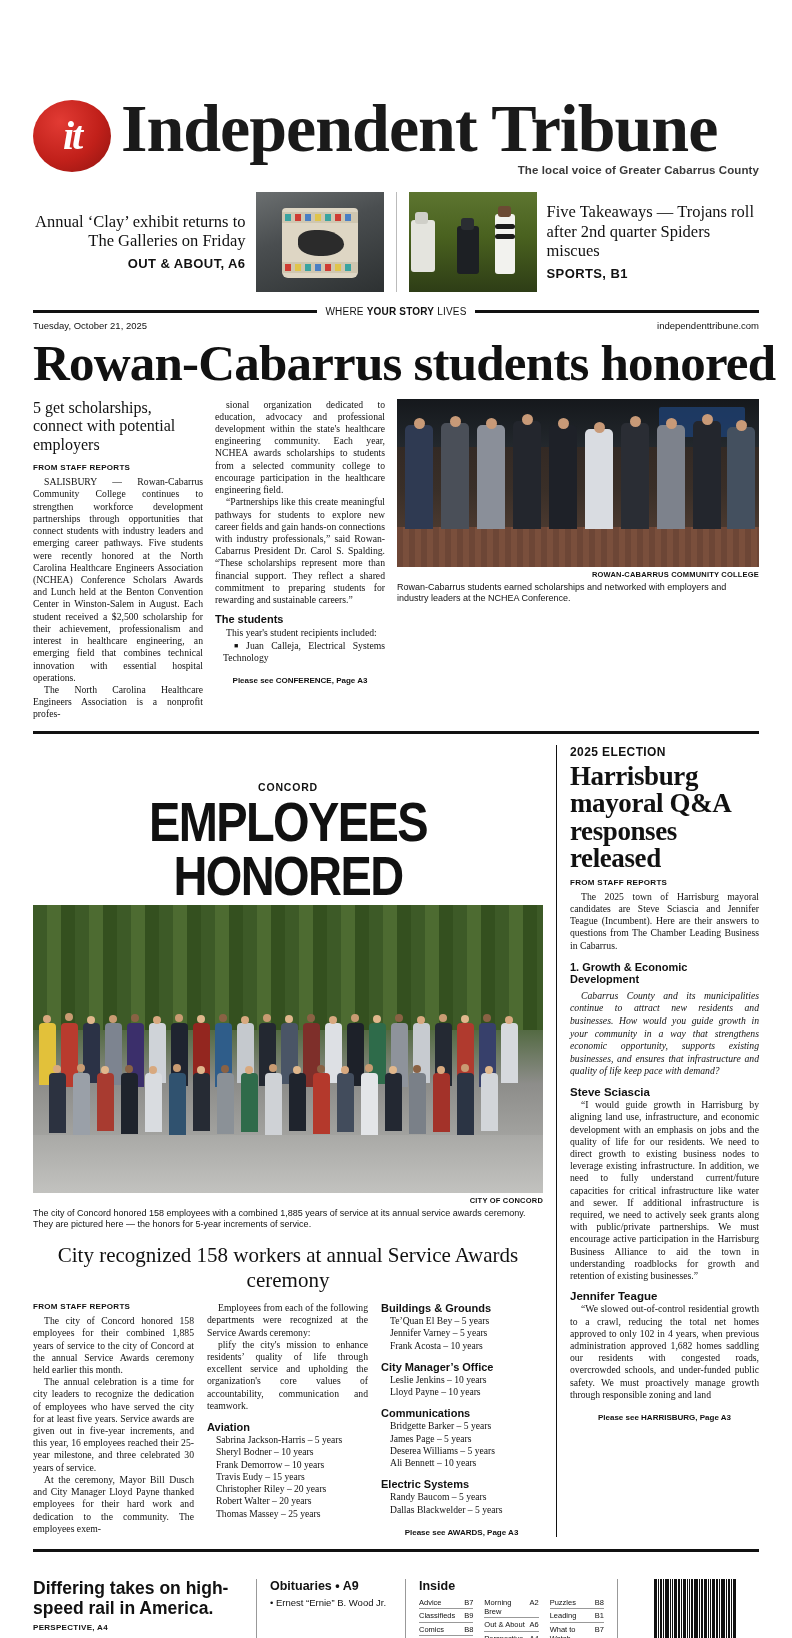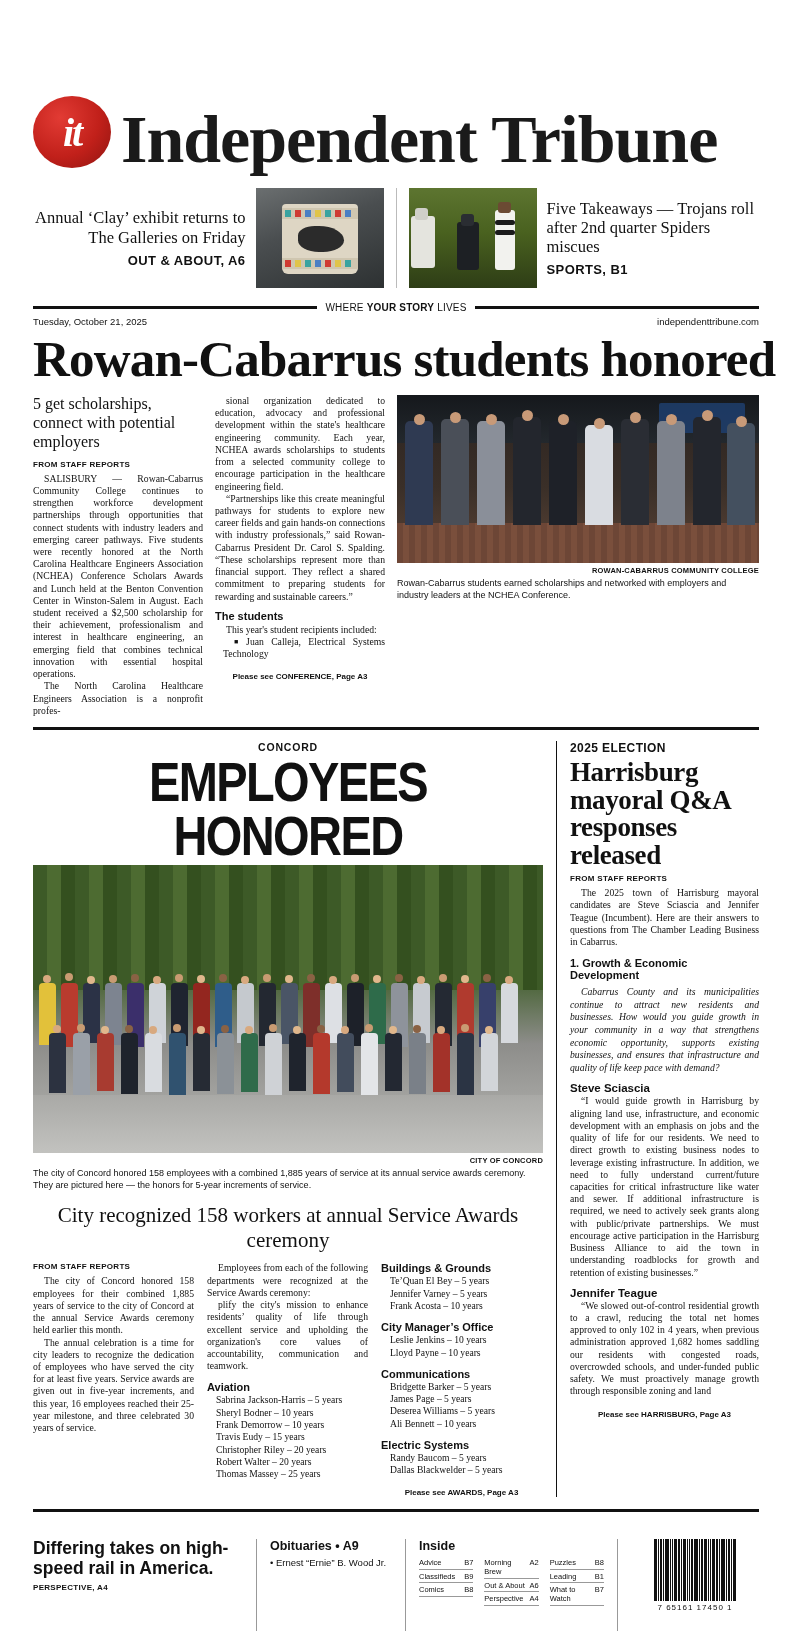--- a/index.html
+++ b/index.html
@@ -144,21 +144,21 @@
   }
   .caption {
     font-family:"Liberation Sans", sans-serif; font-size:9px;
     line-height:1.3; margin-top:3px; color:#111;
   }
 
   .hr-thick { height:3px; background:#111; margin-top:10px; }
 
   
   .lower { display:flex; margin-top:11px; }
-  .left-pack { width:510px; flex:0 0 510px; }
+  .left-pack { width:510px; flex:0 0 510px;margin-top:36px; }
   .vrule { width:1px; background:#111; margin:0 13px; align-self:stretch; }
   .right-rail { flex:1; }
 
   .kicker-center {
     font-family:"Liberation Sans", sans-serif; font-size:10.5px;
     font-weight:bold; letter-spacing:0.8px; text-align:center; color:#111;
   }
   .big-banner {
     font-family:"Liberation Sans", sans-serif; font-weight:bold;
     font-size:47px; line-height:0.98; letter-spacing:-1.6px;
@@ -279,20 +279,21 @@
 </style>
 </head>
 <body>
 
 <div class="page">
 
   <div class="masthead">
     <div class="logo-badge">it</div>
     <div class="nameplate">
       <div class="nameplate-title">Independent Tribune</div>
+      <div class="nameplate-tag">The local voice of Greater Cabarrus County</div>
     </div>
   </div>
 
   <div class="teasers">
     <div class="teaser teaser-left">
       <div class="teaser-text">
         <div class="teaser-head">Annual ‘Clay’ exhibit returns to The Galleries on Friday</div>
         <div class="teaser-kicker">OUT &amp; ABOUT, A6</div>
       </div>
       <div class="ph ph-pot">
@@ -504,20 +505,21 @@
       <div class="caption">The city of Concord honored 158 employees with a combined 1,885 years of service at its annual service awards ceremony. They are pictured here — the honors for 5-year increments of service.</div>
 
       <div class="awards-head">City recognized 158 workers at annual Service Awards ceremony</div>
 
       <div class="awards-grid">
         <div class="aw-col">
           <div class="byline">FROM STAFF REPORTS</div>
           <div class="body-txt">
             <p>The city of Concord honored 158 employees for their combined 1,885 years of service to the city of Concord at the annual Service Awards ceremony held earlier this month.</p>
             <p>The annual celebration is a time for city leaders to recognize the dedication of employees who have served the city for at least five years. Service awards are given out in five-year increments, and this year, 16 employees reached their 25-year milestone, and three celebrated 30 years of service.</p>
+            <p>At the ceremony, Mayor Bill Dusch and City Manager Lloyd Payne thanked employees for their hard work and dedication to the community. The employees exem-</p>
           </div>
         </div>
         <div class="aw-col">
           <div class="body-txt">
             <p>Employees from each of the following departments were recognized at the Service Awards ceremony:</p>
             <p>plify the city's mission to enhance residents’ quality of life through excellent service and upholding the organization's core values of accountability, communication and teamwork.</p>
           </div>
           <div class="dept-name">Aviation</div>
           <div class="dept-li">Sabrina Jackson-Harris – 5 years</div>
           <div class="dept-li">Sheryl Bodner – 10 years</div>

